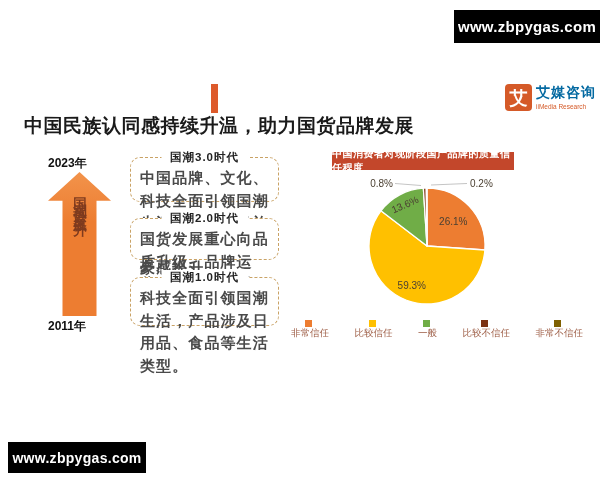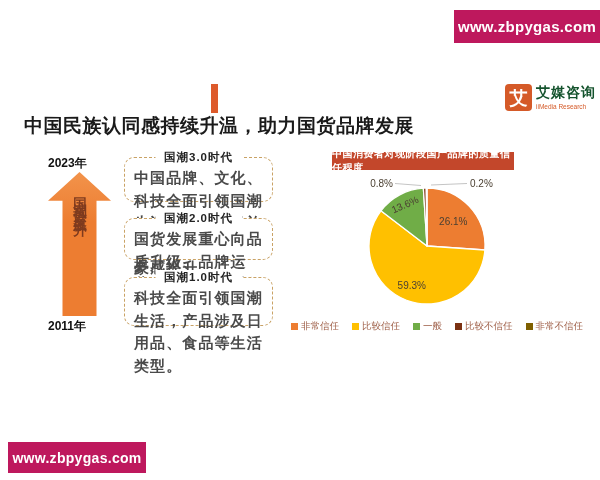--- a/index.html
+++ b/index.html
@@ -1,69 +1,69 @@
 <!DOCTYPE html>
 <html><head>
 <meta charset="utf-8">
 <style>
   * { margin:0; padding:0; box-sizing:border-box; }
   html,body { width:600px; height:480px; overflow:hidden; }
   body { font-family:"Liberation Sans","DejaVu Sans",sans-serif; background:#ffffff; }
   .page { position:relative; width:600px; height:480px; background:#fff; }
 
   
-  .wm { position:absolute; background:#be185d; color:#fff; font-weight:bold;
+  .wm { position:absolute; background:#000000; color:#fff; font-weight:bold;
         display:flex; align-items:center; justify-content:center; letter-spacing:0.3px; }
   .wm-top { top:10px; right:0; width:146px; height:33px; font-size:15px; }
   .wm-bottom { top:442px; left:8px; width:138px; height:31px; font-size:14px; }
 
   
   .header { position:absolute; top:84px; left:24px; display:flex; align-items:center;flex-direction:column; }
   .accent { width:7px; height:29px; background:#DD5A2B; margin-right:9px; }
   .title { font-size:19px; font-weight:bold; color:#1a1a1a; letter-spacing:0.5px; }
 
   
   .logo { position:absolute; top:84px; left:505px; display:flex; align-items:flex-start; }
   .logo-mark { width:27px; height:27px; background:#D55A28; border-radius:4px; color:#fff;
                font-size:18px; font-weight:bold; display:flex; align-items:center; justify-content:center; }
   .logo-text { margin-left:4px; }
-  .logo-cn { color:#14532d; font-size:14px; font-weight:bold; letter-spacing:1px; }
+  .logo-cn { color:#0369a1; font-size:14px; font-weight:bold; letter-spacing:1px; }
   .logo-en { color:#D55A28; font-size:6.5px; margin-top:1px; }
 
   
   .year { position:absolute; left:48px; width:63px; text-align:left;
           font-size:12px; font-weight:bold; color:#111; }
   .year-top { top:155px; }
   .year-bottom { top:318px; }
   .arrow { position:absolute; left:48px; top:172px; width:63px; height:144px;
            background:linear-gradient(180deg,#F2934B 0%,#ED7D31 35%,#ED7D31 100%);
            clip-path:polygon(50% 0,100% 20%,77% 20%,77% 100%,23% 100%,23% 20%,0 20%); }
   .arrow-label { position:absolute; left:50%; top:15px; transform:translateX(-50%);
                  writing-mode:vertical-rl; text-orientation:upright;
                  font-size:13.5px; font-weight:bold; color:#7E3A1E; letter-spacing:5px; }
 
   
-  .era-box { position:absolute; left:124px; width:149px; border:1.5px dashed #C9A265;
+  .era-box { position:absolute; left:130px; width:149px; border:1.5px dashed #C9A265;
              border-radius:10px; padding:9px 8px 2px 9px; background:#fff; }
   .era-1 { top:157px; height:45px; }
   .era-2 { top:218px; height:42px; }
   .era-3 { top:277px; height:49px; }
   .era-title { position:absolute; top:-8px; left:50%; transform:translateX(-50%);
                background:#fff; padding:0 9px; font-size:11.5px; font-weight:bold;
                color:#222; white-space:nowrap; letter-spacing:1px; }
   .era-desc { font-size:15px; line-height:1.5; color:#4a4a4a; letter-spacing:1.1px;font-weight:bold; }
 
   
   .chart-banner { position:absolute; left:332px; top:152px; width:182px; height:18px;
                   background:#C3472B; color:#fff; font-size:10px; font-weight:bold;
                   display:flex; align-items:center; justify-content:center; letter-spacing:0.5px; }
   #pie-svg { position:absolute; left:290px; top:170px; }
   .legend { position:absolute; left:291px; top:320px; width:292px;
             display:flex; justify-content:space-between; align-items:center; }
-  .legend-item { display:flex; align-items:center; }
+  .legend-item { display:flex; align-items:center;flex-direction:column; }
   .legend-swatch { width:7px; height:7px; margin-right:3px; display:inline-block; }
   .legend-label { font-size:9.5px; color:#9C5B43; }
 
   
   .source { position:absolute; left:55px; top:385px; font-size:10.5px; color:#909090; }
 </style>
 </head>
 <body>
 
 <div class="page">

